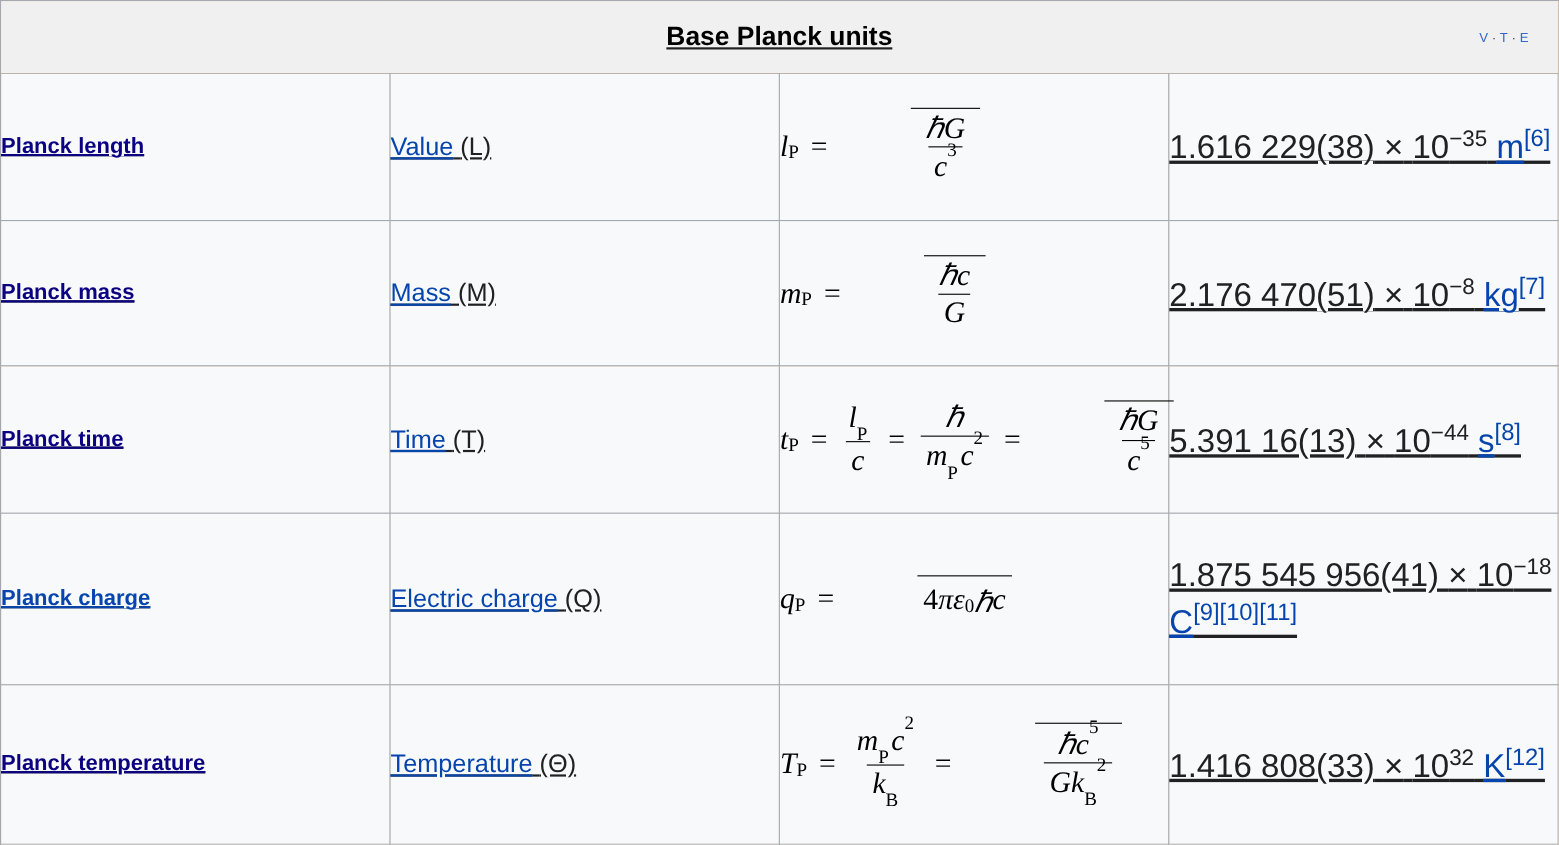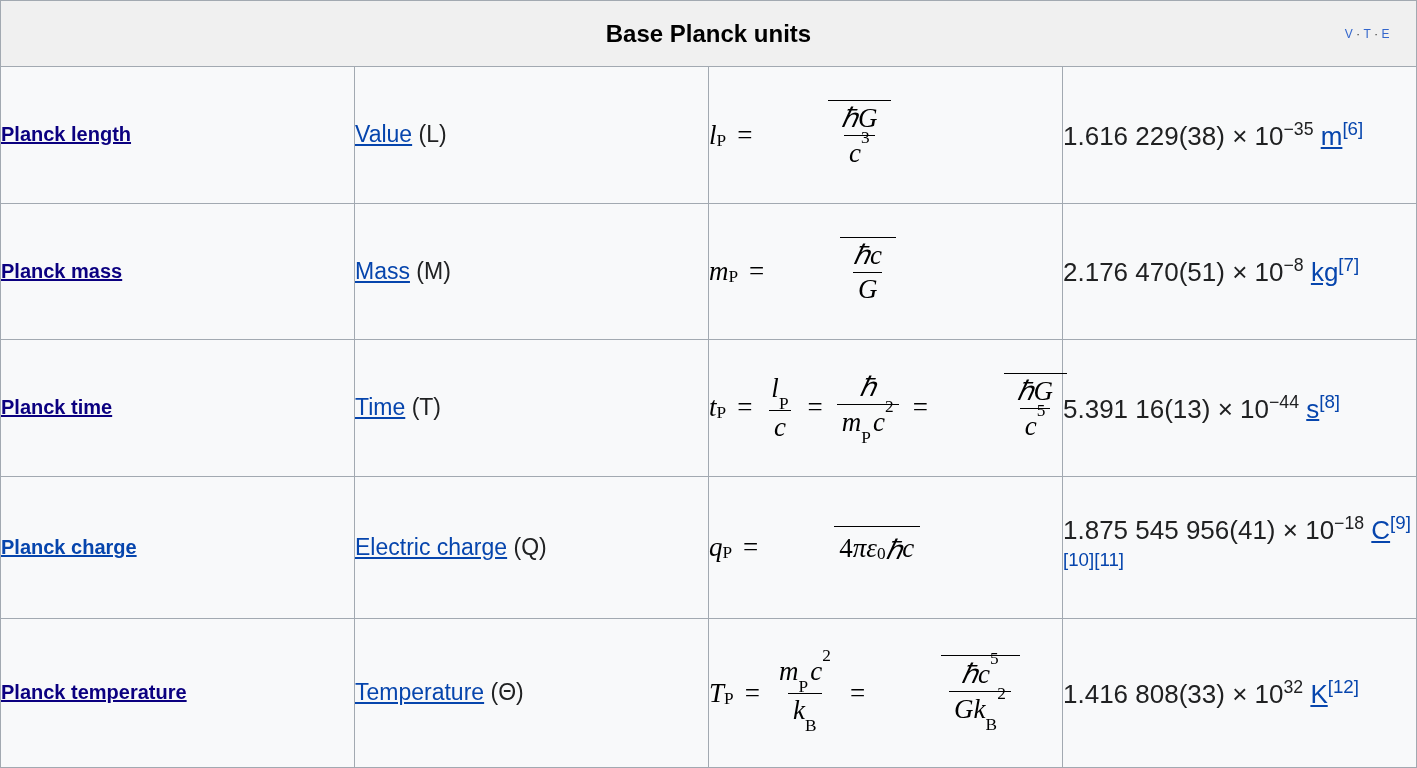--- a/index.html
+++ b/index.html
@@ -10,20 +10,21 @@
     font-family: "Liberation Sans", sans-serif;
   }
 
   .wikitable {
     width: 1417px;
     height: 768px;
     border-collapse: collapse;
     table-layout: fixed;
     background: #fdba74;
     color: #202122;
+    text-decoration: underline;
   }
   .wikitable td, .wikitable th {
     border: 1px solid #a2a9b1;
     padding: 0;
   }
 
   
   .caption-cell {
     background: #f0f0f0;
     height: 66px;
@@ -87,21 +88,21 @@
     padding: 8px 14px;
     font-size: 23px;
     line-height: 1.28;
   }
   .c-expr {
     padding: 6px 18px;
     text-align: left;
   }
   .c-val {
     padding: 8px 14px;
-    font-size: 26px;
+    font-size: 30px;
     color: #202122;
     line-height: 1.3;
   }
 
   .link-visited { color: #0b0080; }
   .link-blue { color: #0645ad; }
   .plain { color: #202122; font-weight: normal; }
 
   .c-val sup { font-size: 0.68em; vertical-align: super; }
   .c-val .ref { color: #0645ad; font-size: 0.72em; vertical-align: super; }

